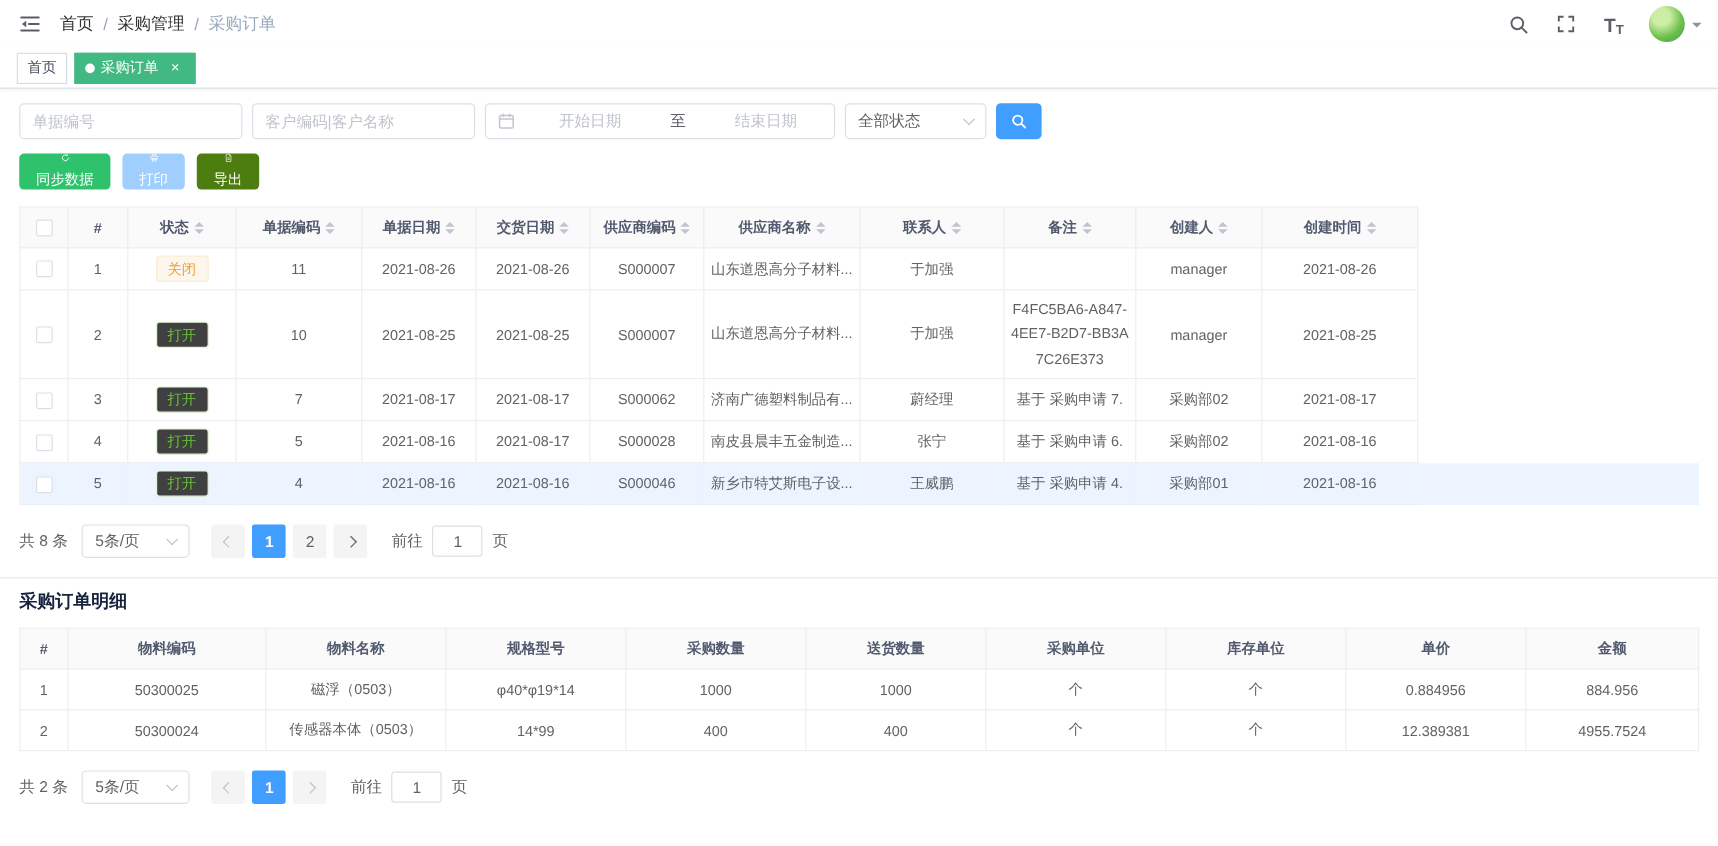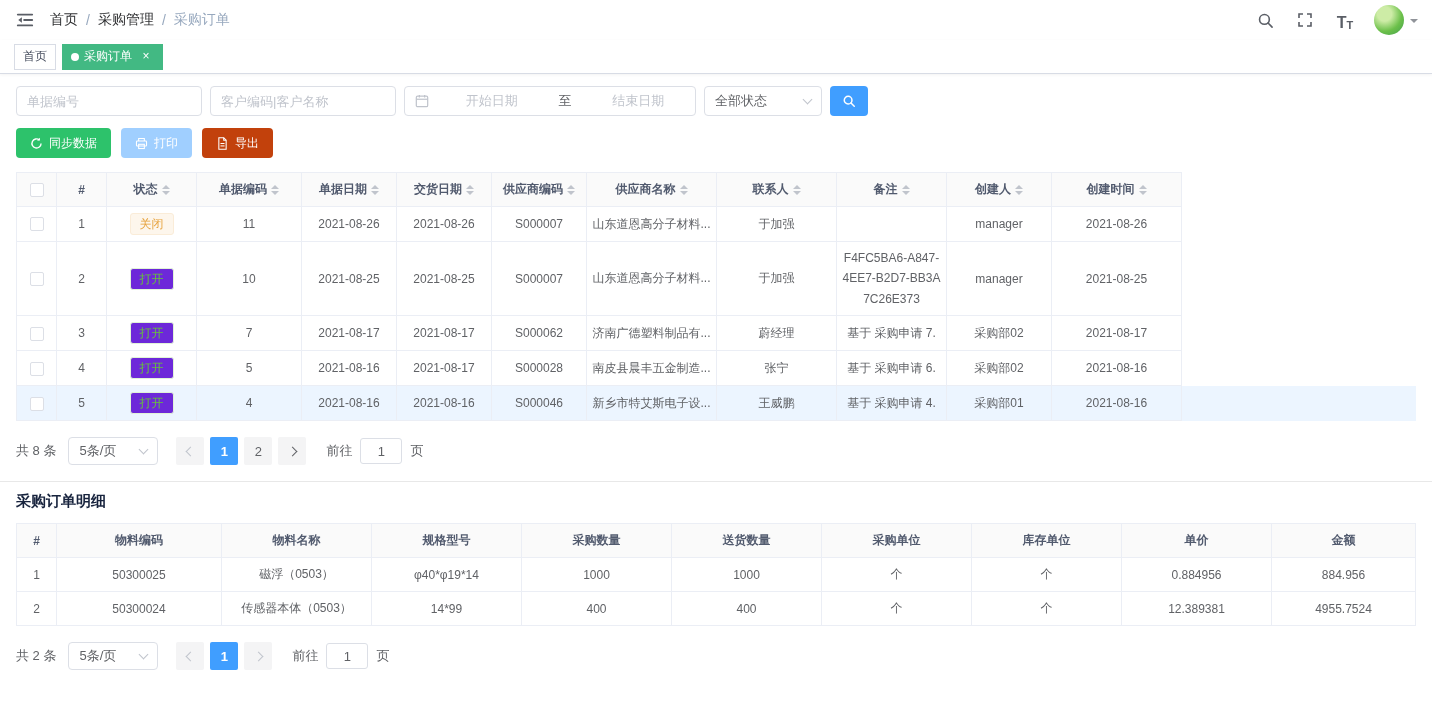--- a/index.html
+++ b/index.html
@@ -47,44 +47,44 @@
   .date-range .rsep { color: #606266; padding: 0 4px; }
   .select { justify-content: space-between; cursor: pointer; }
   .w-status { width: 118px; }
   .chevron { width: 7px; height: 7px; border-right: 1.5px solid #c0c4cc; border-bottom: 1.5px solid #c0c4cc;
     transform: rotate(45deg); margin-top: -3px; flex: none; }
   .btn-search { width: 38px; height: 30px; background: #409eff; border: none; border-radius: 4px;
     display: inline-flex; align-items: center; justify-content: center; cursor: pointer; }
 
   .toolbar { margin-top: 12px; display: flex; gap: 10px; }
   .btn { height: 30px; padding: 0 14px; border: none; border-radius: 4px; color: #fff; font-size: 12px;
-    display: inline-flex; align-items: center; gap: 6px; cursor: pointer; font-family: inherit; }
+    display: inline-flex; align-items: center; gap: 6px; cursor: pointer; font-family: inherit; flex-direction: column; }
   .btn-sync { background: #2dc26b; }
   .btn-print { background: #a0cfff; cursor: not-allowed; }
-  .btn-export { background: #c2410c; }
+  .btn-export { background: #4d7c0f; }
 
   
   .table-wrap { margin-top: 14px; }
   table.grid { width: 100%; border-collapse: collapse; table-layout: fixed; font-size: 12px; color: #606266; }
   .grid th, .grid td { border: 1px solid #ebeef5; text-align: center; padding: 6px 4px; }
   .grid thead th { background: #fafafa; color: #515a6e; font-weight: 700; height: 34px; white-space: nowrap; }
   .grid td { height: 34px; white-space: nowrap; overflow: hidden; text-overflow: ellipsis; }
   .grid td.col-remark { white-space: normal; word-break: break-all; line-height: 1.7; }
   .grid tr.selected td { background: #ecf5ff; }
   .grid .filler { border: none; border-left: 1px solid #ebeef5; background: #fff; }
   .th-inner { display: inline-flex; align-items: center; justify-content: center; gap: 4px; }
   .sort { display: inline-flex; flex-direction: column; cursor: pointer; }
   .sort i { display: block; width: 0; height: 0; border: 4px solid transparent; }
   .sort .up { border-bottom-color: #c0c4cc; margin-bottom: 2px; border-top-width: 0; }
   .sort .down { border-top-color: #c0c4cc; border-bottom-width: 0; }
   .checkbox { display: inline-block; width: 14px; height: 14px; border: 1px solid #dcdfe6; border-radius: 2px;
     background: #fff; vertical-align: middle; cursor: pointer; }
   .status { display: inline-block; padding: 0 9px; height: 22px; line-height: 20px; border-radius: 3px;
     font-size: 12px; border: 1px solid transparent; }
-  .status.open { color: #67c23a; background: #6d28d9; border-color: #e1f3d8; }
+  .status.open { color: #67c23a; background: #404040; border-color: #e1f3d8; }
   .status.closed { color: #e6a23c; background: #fdf6ec; border-color: #faecd8; }
 
   
   .pagination { display: flex; align-items: center; gap: 12px; margin: 16px 0; font-size: 13px; color: #606266; }
   .psize { width: 90px; height: 28px; }
   .pager { display: flex; align-items: center; gap: 6px; margin-left: 6px; }
   .pitem { min-width: 28px; height: 28px; border: none; border-radius: 2px; background: #f4f4f5; color: #606266;
     font-size: 13px; display: inline-flex; align-items: center; justify-content: center; cursor: pointer; font-family: inherit; }
   .pitem.active { background: #409eff; color: #fff; font-weight: 700; }
   .pitem.disabled { cursor: not-allowed; color: #c0c4cc; }

